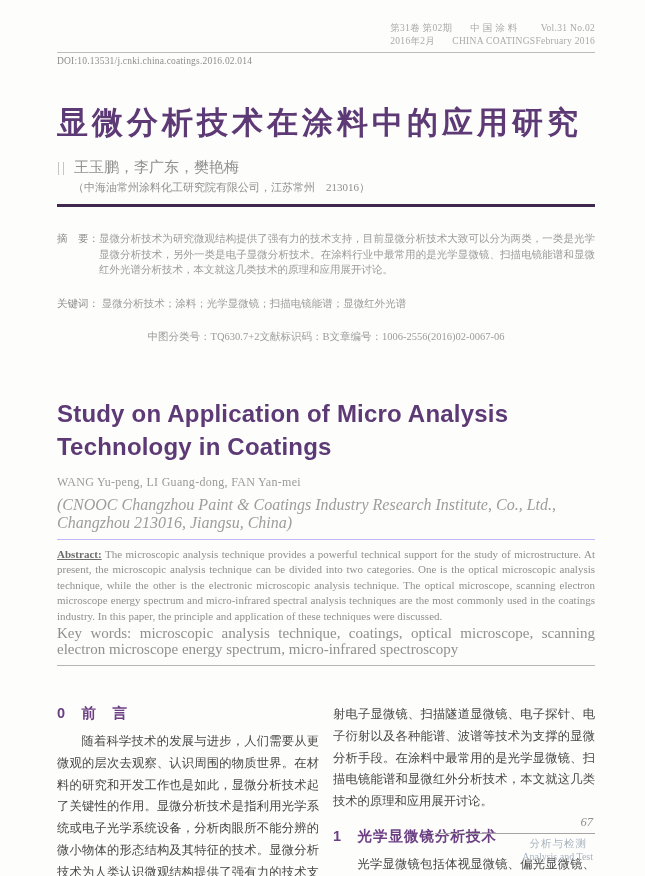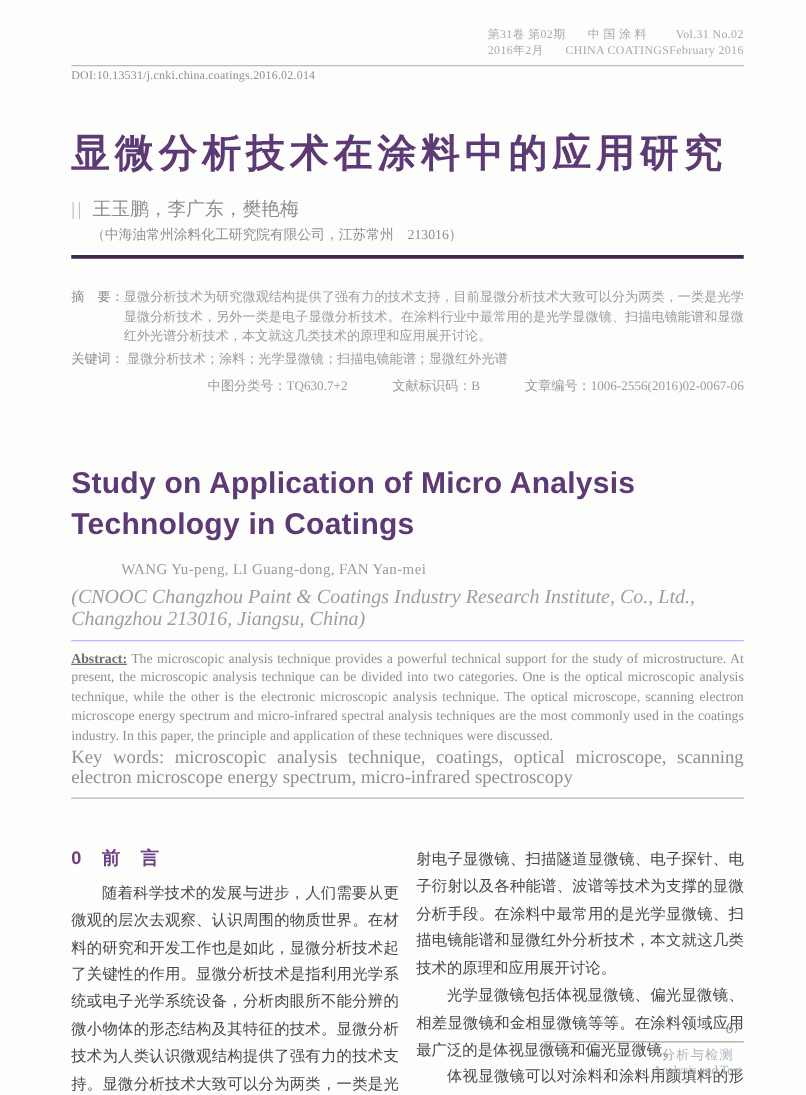--- a/index.html
+++ b/index.html
@@ -29,32 +29,32 @@
   }
   .authors-row{margin-top:14px;font-size:15px;color:#8f8f8f;}
   .author-marker{color:#b5b5b5;margin-right:7px;letter-spacing:2px;}
   .affil-cn{margin-top:3px;font-size:11px;color:#8f8f8f;padding-left:16px;}
   .thick-rule{border-top:3px solid #40294d;margin-top:9px;}
 
   
   .abs-cn{margin-top:8px;font-size:10.5px;line-height:15.5px;color:#9b9b9b;}
   .hang{position:relative;padding-left:42px;text-align:justify;margin-top:24px;}
   .hang .lbl{position:absolute;left:0;top:0;color:#8a8a8a;}
-  .kw-row{margin-top:2px;font-size:10.5px;color:#9b9b9b;}
+  .kw-row{margin-top:18px;font-size:10.5px;color:#9b9b9b;}
   .kw-row .lbl{color:#8a8a8a;}
-  .meta-row{display:flex;justify-content:flex-end;margin-top:7px;font-size:10.5px;color:#9b9b9b;gap:36px;}
+  .meta-row{display:flex;justify-content:center;margin-top:18px;font-size:10.5px;color:#9b9b9b;}
 
   
   .en-block{margin-top:52px;}
   .title-en{
     font-family:"Liberation Sans","DejaVu Sans",sans-serif;
     font-weight:bold;font-size:24px;line-height:33px;
     color:#5d3a75;max-width:520px;letter-spacing:.2px;
   }
-  .authors-en{margin-top:12px;font-size:12px;color:#9a9a9a;letter-spacing:.3px;margin-left:40px;}
+  .authors-en{margin-top:12px;font-size:12px;color:#9a9a9a;letter-spacing:.3px;}
   .affil-en{margin-top:6px;font-size:16px;font-style:italic;color:#9d9d9d;padding-bottom:7px;border-bottom:1px solid #c4b5fd;}
   .abs-en{margin-top:7px;font-size:11px;line-height:15.5px;color:#909090;text-align:justify;}
   .abs-en .blbl{font-weight:bold;color:#6e6e6e;text-decoration:underline;}
   .kw-en{margin-top:2px;font-size:15px;line-height:15.5px;color:#909090;text-align:justify;padding-bottom:8px;border-bottom:1px solid #b5b5b5;}
 
   
   .columns{display:flex;gap:14px;margin-top:38px;}
   .col{width:262px;}
   .sec-head{
     font-family:"Liberation Sans","DejaVu Sans",sans-serif;
@@ -128,20 +128,21 @@
     </div>
   </div>
 
   <div class="columns">
     <div class="col">
       <div class="sec-head">0　前　言</div>
       <p class="body-para indent">随着科学技术的发展与进步，人们需要从更微观的层次去观察、认识周围的物质世界。在材料的研究和开发工作也是如此，显微分析技术起了关键性的作用。显微分析技术是指利用光学系统或电子光学系统设备，分析肉眼所不能分辨的微小物体的形态结构及其特征的技术。显微分析技术为人类认识微观结构提供了强有力的技术支持。显微分析技术大致可以分为两类，一类是光学显微技术，即以显微镜、X射线、显微红外等技术为支撑的显微分析手段；另外一类是电子显微技术，即以扫描电子显微镜，透</p>
     </div>
     <div class="col">
       <p class="body-para">射电子显微镜、扫描隧道显微镜、电子探针、电子衍射以及各种能谱、波谱等技术为支撑的显微分析手段。在涂料中最常用的是光学显微镜、扫描电镜能谱和显微红外分析技术，本文就这几类技术的原理和应用展开讨论。</p>
+      <div class="sec-head second">1　光学显微镜分析技术</div>
       <p class="body-para indent">光学显微镜包括体视显微镜、偏光显微镜、相差显微镜和金相显微镜等等。在涂料领域应用最广泛的是体视显微镜和偏光显微镜。</p>
       <p class="body-para indent">体视显微镜可以对涂料和涂料用颜填料的形貌</p>
     </div>
   </div>
 
 </div>
 
 <div class="pfooter">
   <div class="pnum">67</div>
   <div class="col-cn">分析与检测</div>

